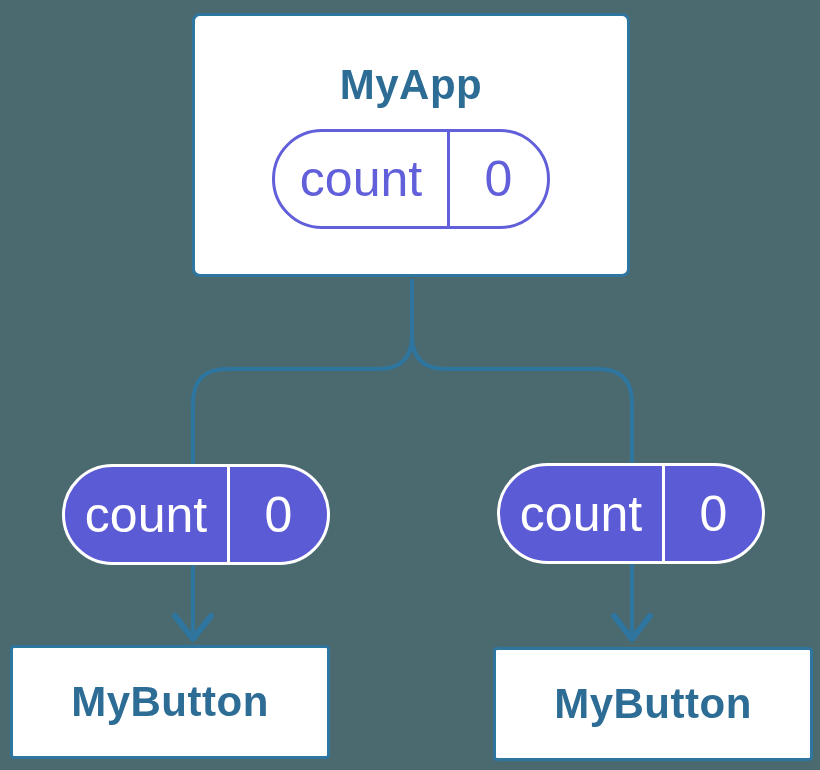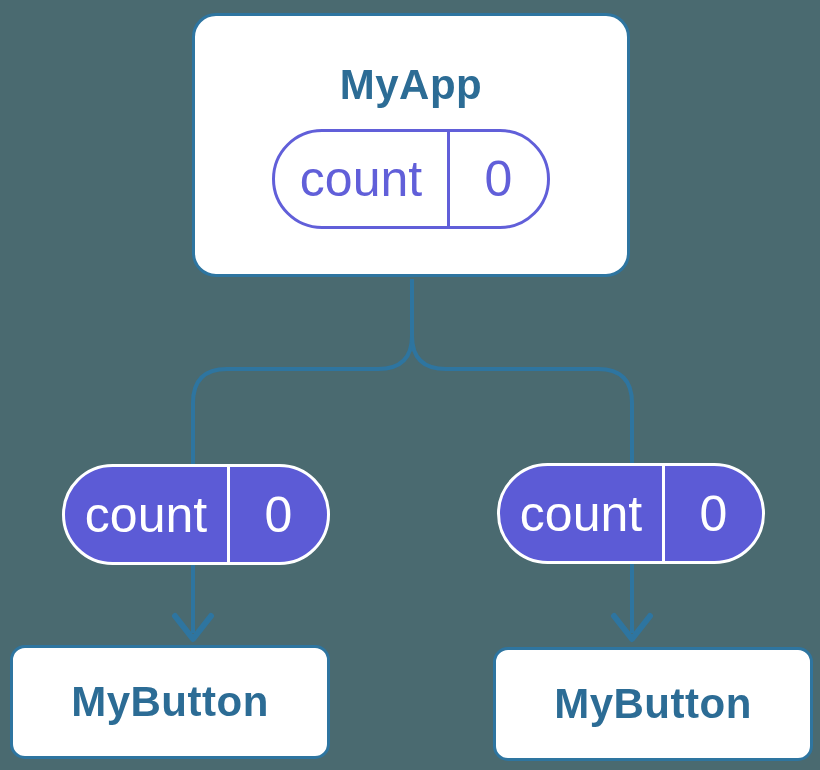--- a/index.html
+++ b/index.html
@@ -50,34 +50,34 @@
     display: flex;
     flex-direction: column;
     align-items: center;
     justify-content: center;
   }
   .root-card {
     left: 192px;
     top: 13px;
     width: 438px;
     height: 264px;
-    border-radius: 24px;
+    border-radius: 8px;
     gap: 20px;
   }
   .card-title {
     color: var(--component-text-blue);
     font-size: 42px;
     font-weight: 600;
     line-height: 1.15;
     letter-spacing: 0.5px;
   }
   .child-card {
     width: 320px;
     height: 114px;
-    border-radius: 15px;
+    border-radius: 4px;
     align-items: center;
   }
   .child-card-left  { left: 10px;  top: 645px; }
   .child-card-right { left: 493px; top: 647px; }
   .pill {
     box-sizing: border-box;
     display: flex;
     align-items: stretch;
     border-radius: 999px;
     overflow: hidden;

